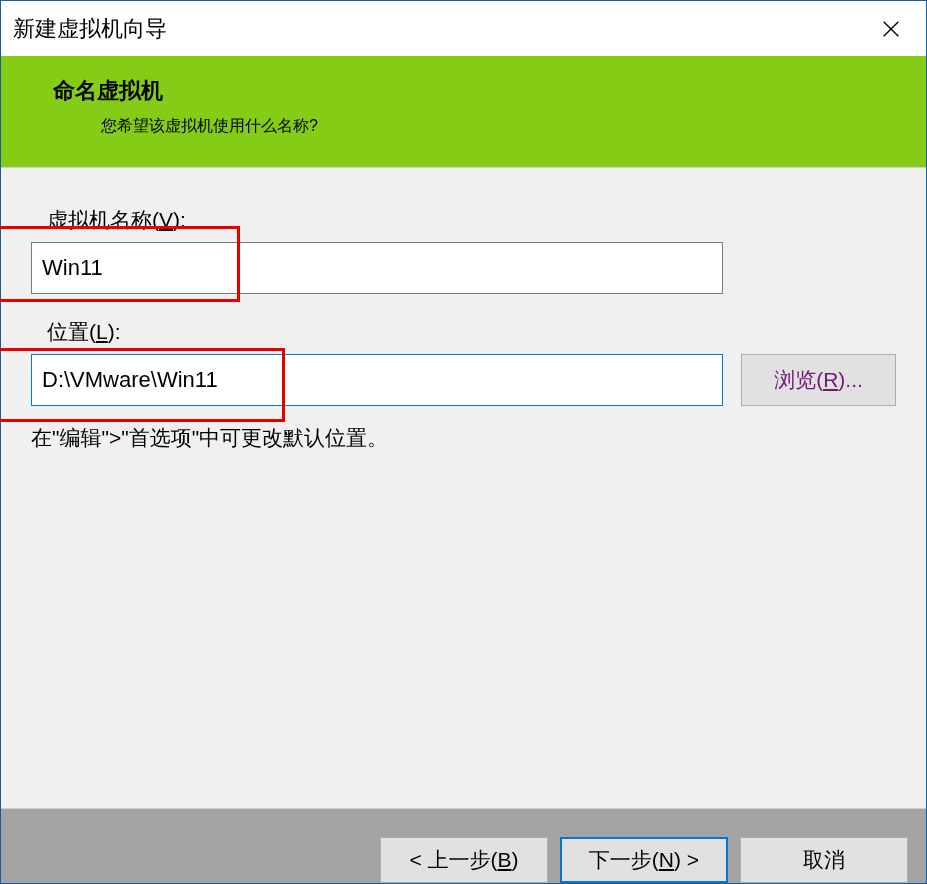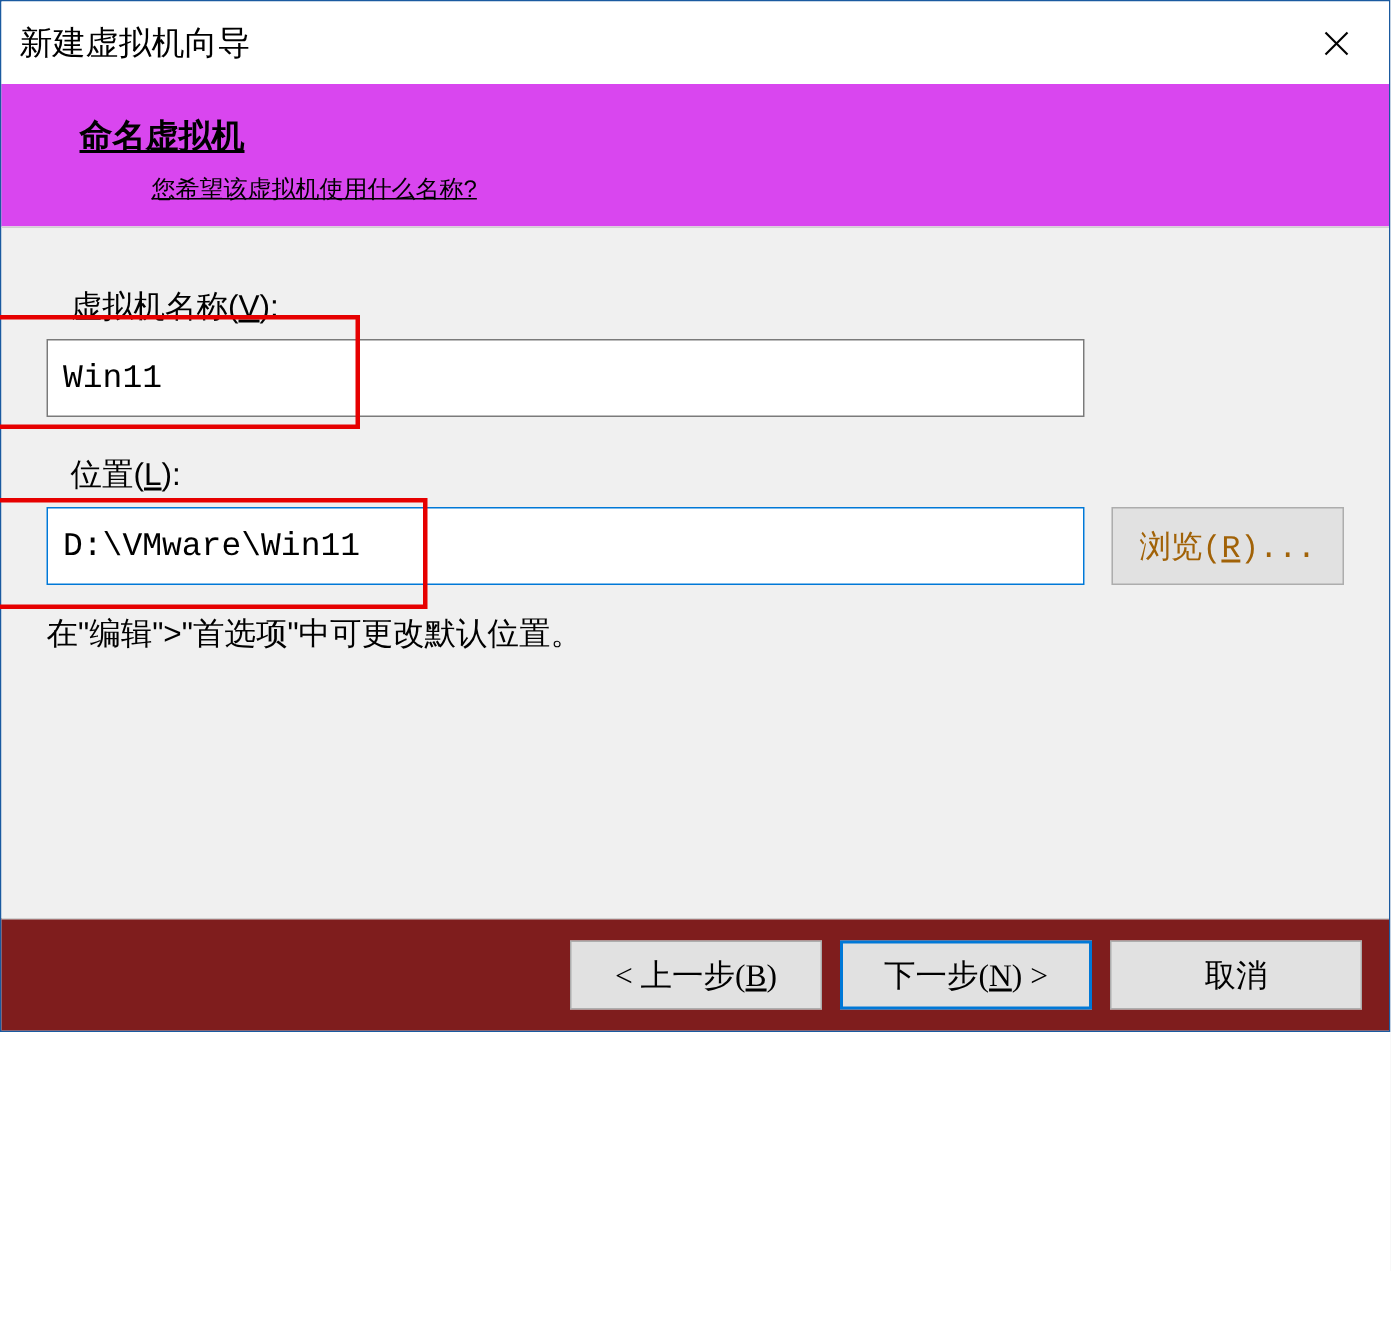--- a/index.html
+++ b/index.html
@@ -9,21 +9,21 @@
     }
     body {
       font-family: "Microsoft YaHei", "SimSun", Tahoma, sans-serif;
       background: #fff;
       width: 927px;
       height: 884px;
       overflow: hidden;
     }
     .dialog {
       width: 927px;
-      height: 688px;
+      height: 884px;
       border: 1px solid #1a5aa0;
       display: flex;
       flex-direction: column;
       background: #fff;
       position: relative;
     }
     .titlebar {
       height: 55px;
       display: flex;
       align-items: center;
@@ -46,23 +46,22 @@
       font-size: 26px;
       line-height: 1;
       background: transparent;
       border: none;
     }
     .close-btn svg {
       width: 22px;
       height: 22px;
     }
     .header-section {
-      padding: 20px 30px 14px 52px;
-      background: #d946ef;
-      text-decoration: underline;
+      padding: 20px 30px 30px 52px;
+      background: #84cc16;
     }
     .header-title {
       font-size: 22px;
       font-weight: bold;
       color: #000;
       margin-bottom: 10px;
     }
     .header-subtitle {
       font-size: 16px;
       color: #000;
@@ -85,21 +84,20 @@
       display: block;
       margin-left: 16px;
     }
     .form-label u {
       text-decoration: underline;
     }
     .input-row {
       display: flex;
       align-items: center;
       gap: 18px;
-      font-family: Liberation Mono, monospace;
     }
     .text-input {
       flex: 0 0 auto;
       width: 692px;
       height: 52px;
       border: 1px solid #7a7a7a;
       background: #fff;
       font-size: 22px;
       padding: 0 10px;
       color: #000;
@@ -108,44 +106,43 @@
     .text-input.focused {
       border: 1px solid #0078d7;
       outline: none;
     }
     .browse-btn {
       height: 52px;
       width: 164px;
       border: 1px solid #adadad;
       background: #e1e1e1;
       font-size: 21px;
-      color: #a16207;
+      color: #701a75;
       cursor: pointer;
       font-family: inherit;
     }
     .hint-text {
       font-size: 21px;
       color: #000;
       margin-top: 16px;
     }
     .highlight-box {
       position: absolute;
       border: 3px solid #e60000;
       pointer-events: none;
     }
     .footer-section {
       height: 75px;
-      background: #7f1d1d;
+      background: #a3a3a3;
       border-top: 1px solid #d0d0d0;
       display: flex;
-      align-items: center;
+      align-items: flex-end;
       justify-content: flex-end;
       padding: 0 18px;
       gap: 12px;
-      font-family: Liberation Serif, serif;
     }
     .footer-btn {
       height: 46px;
       width: 168px;
       border: 1px solid #adadad;
       background: #e1e1e1;
       font-size: 21px;
       color: #000;
       cursor: pointer;
       font-family: inherit;

